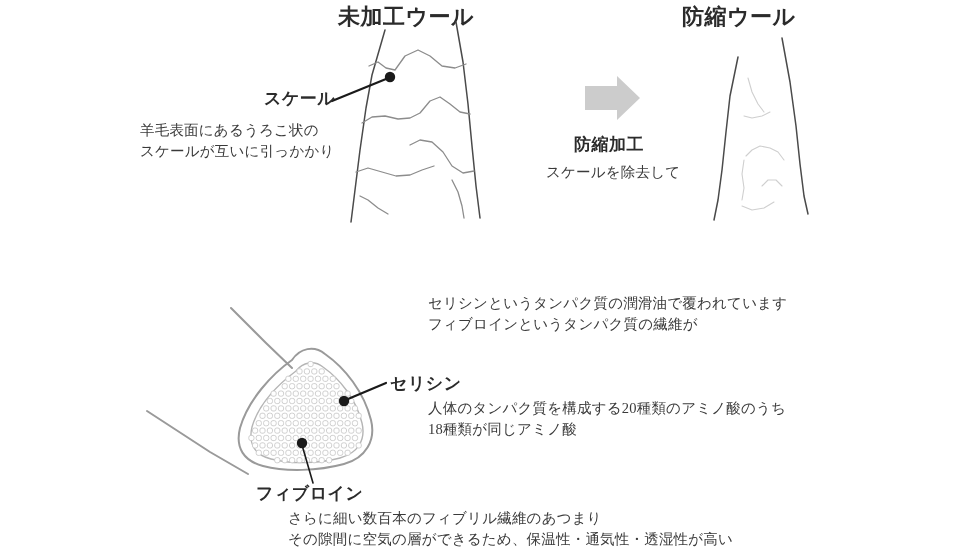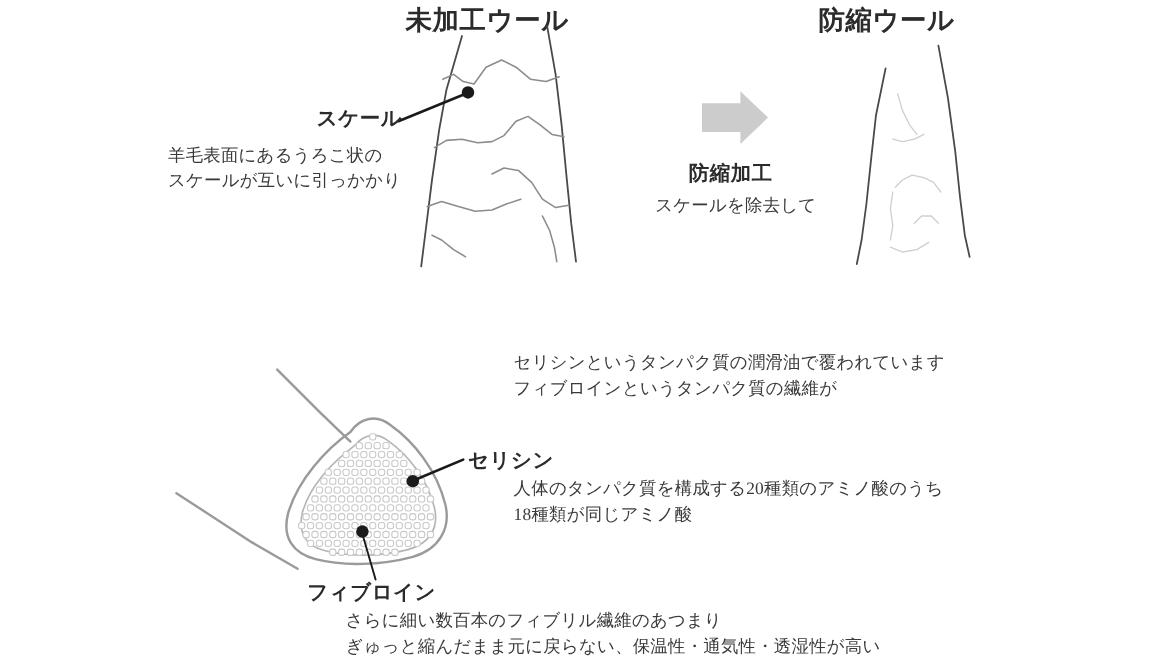--- a/index.html
+++ b/index.html
@@ -323,16 +323,16 @@
 
   <div class="abs body-text" style="left:428px; top:398px;">
     <div>人体のタンパク質を構成する20種類のアミノ酸のうち</div>
     <div>18種類が同じアミノ酸</div>
   </div>
 
   <div class="abs sublabel" style="left:256px; top:482px;">フィブロイン</div>
 
   <div class="abs body-text" style="left:288px; top:508px;">
     <div>さらに細い数百本のフィブリル繊維のあつまり</div>
-    <div>ぎゅっと縮んだまま元に戻らない、保温性・通気性・透湿性が高い</div>
+    <div>その隙間に空気の層ができるため、保温性・通気性・透湿性が高い</div>
   </div>
 
 </div>
 
 </body></html>

